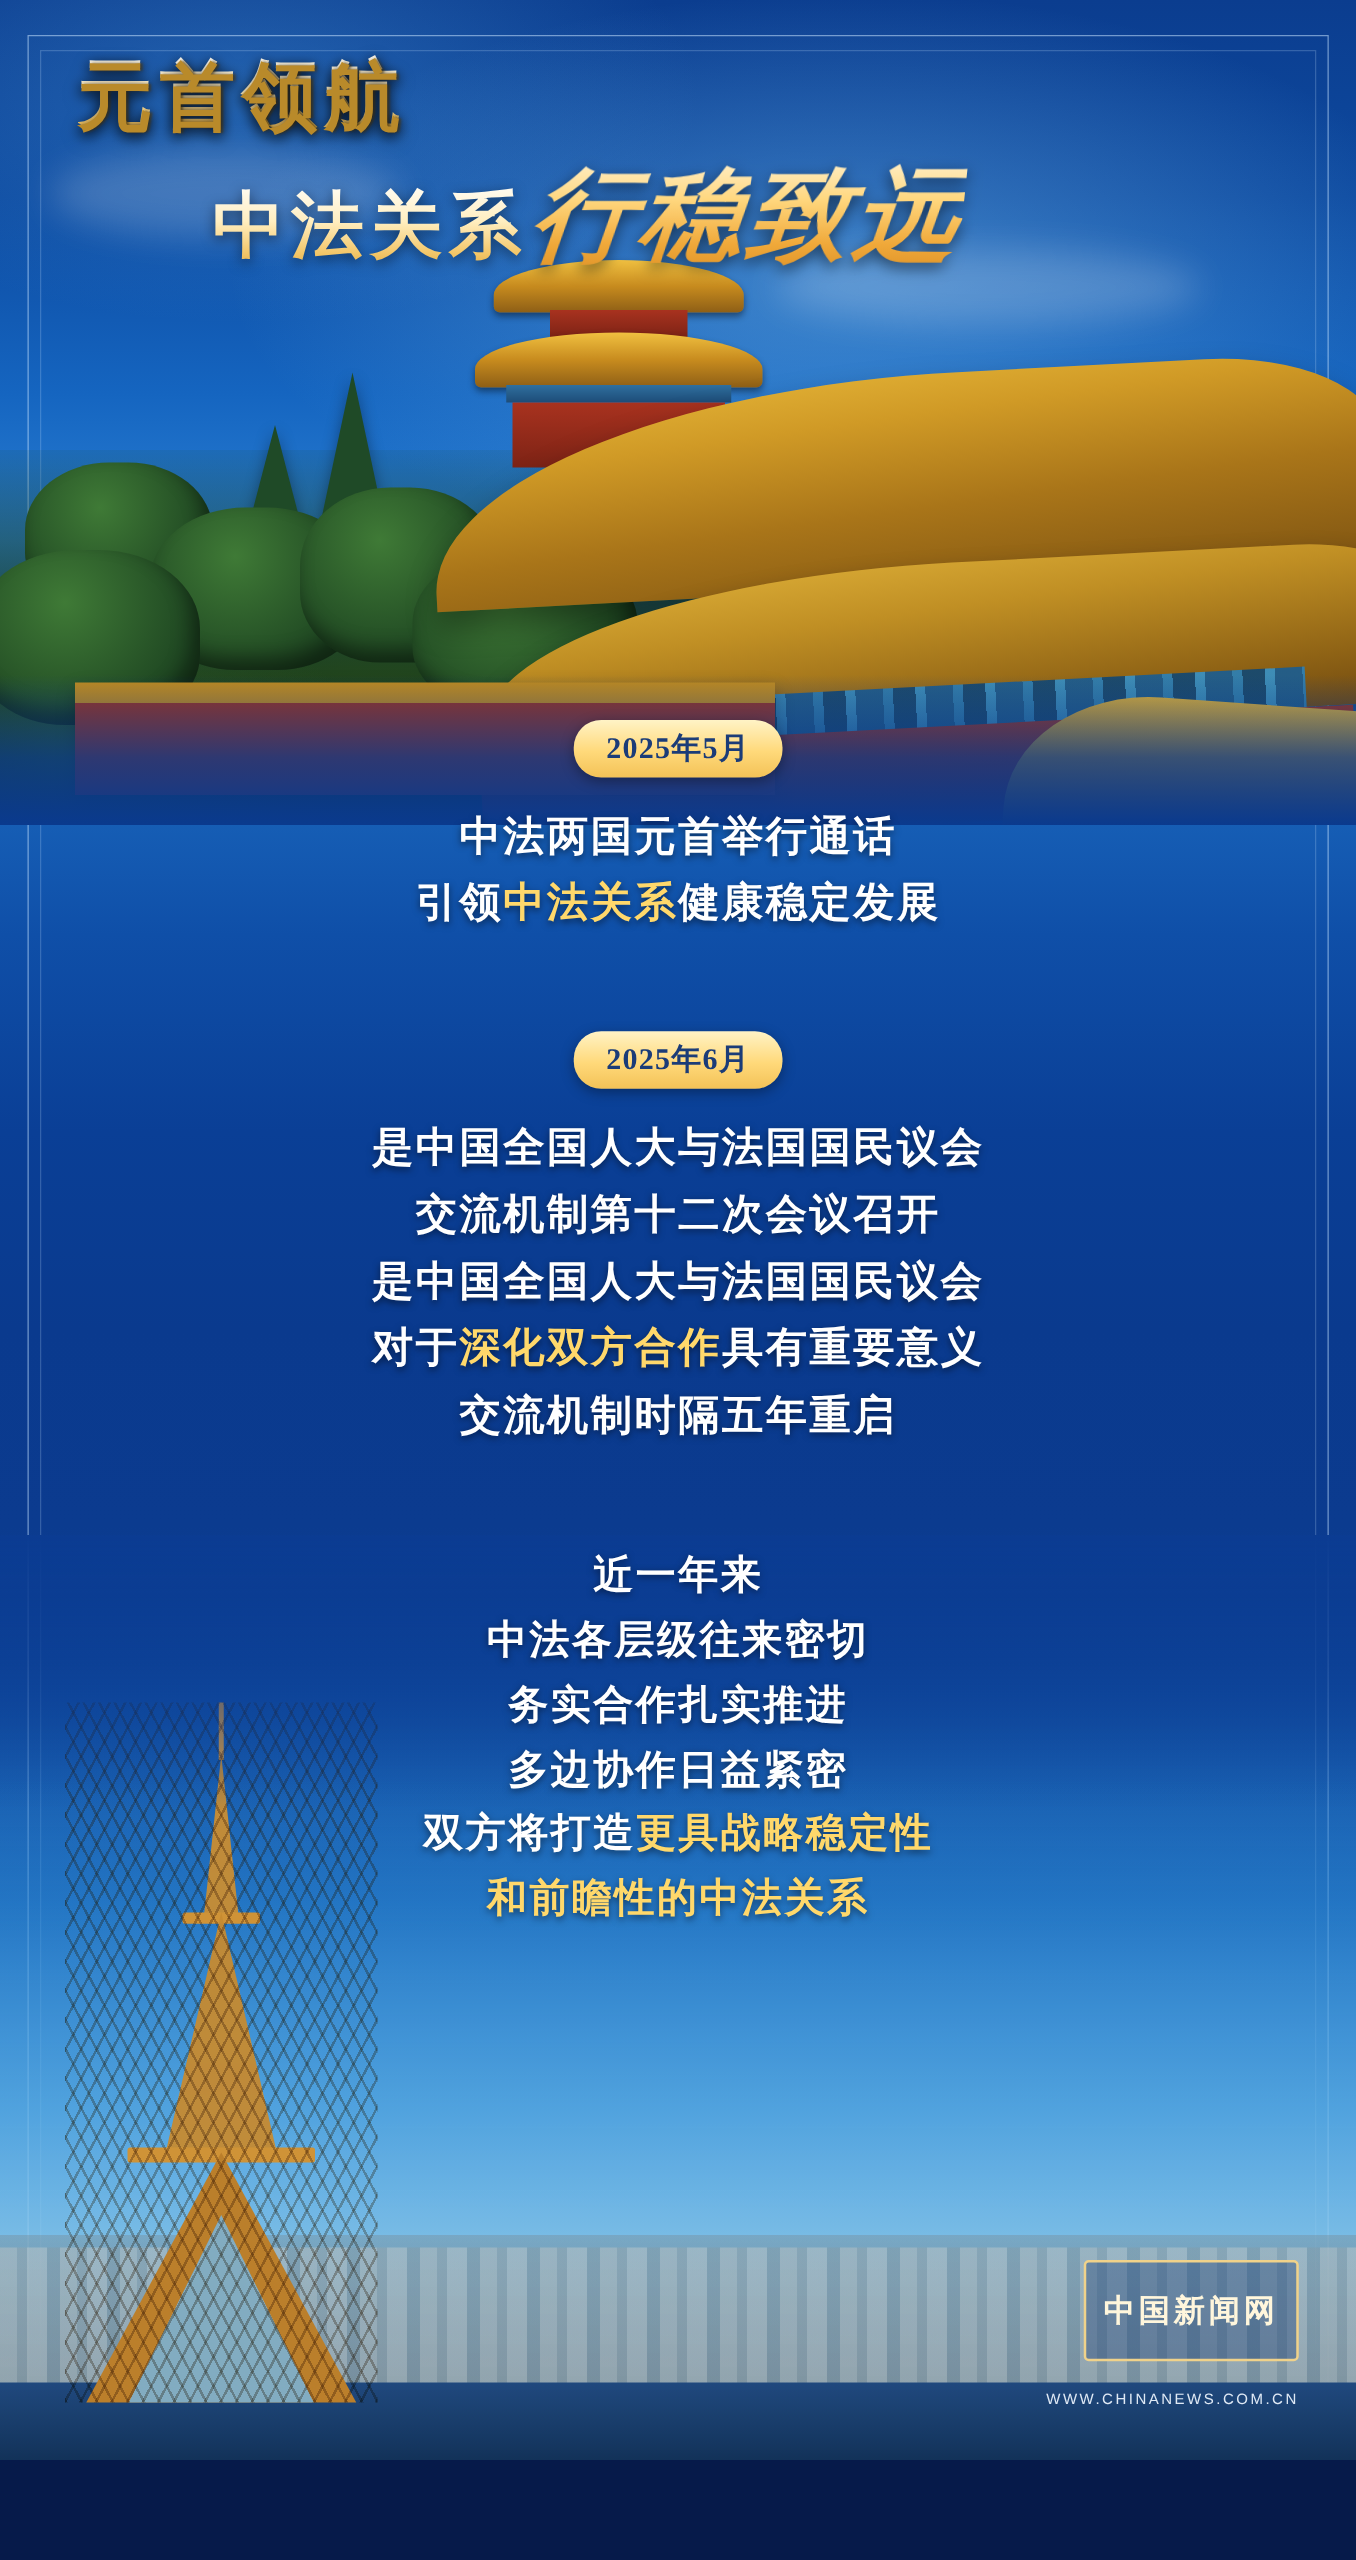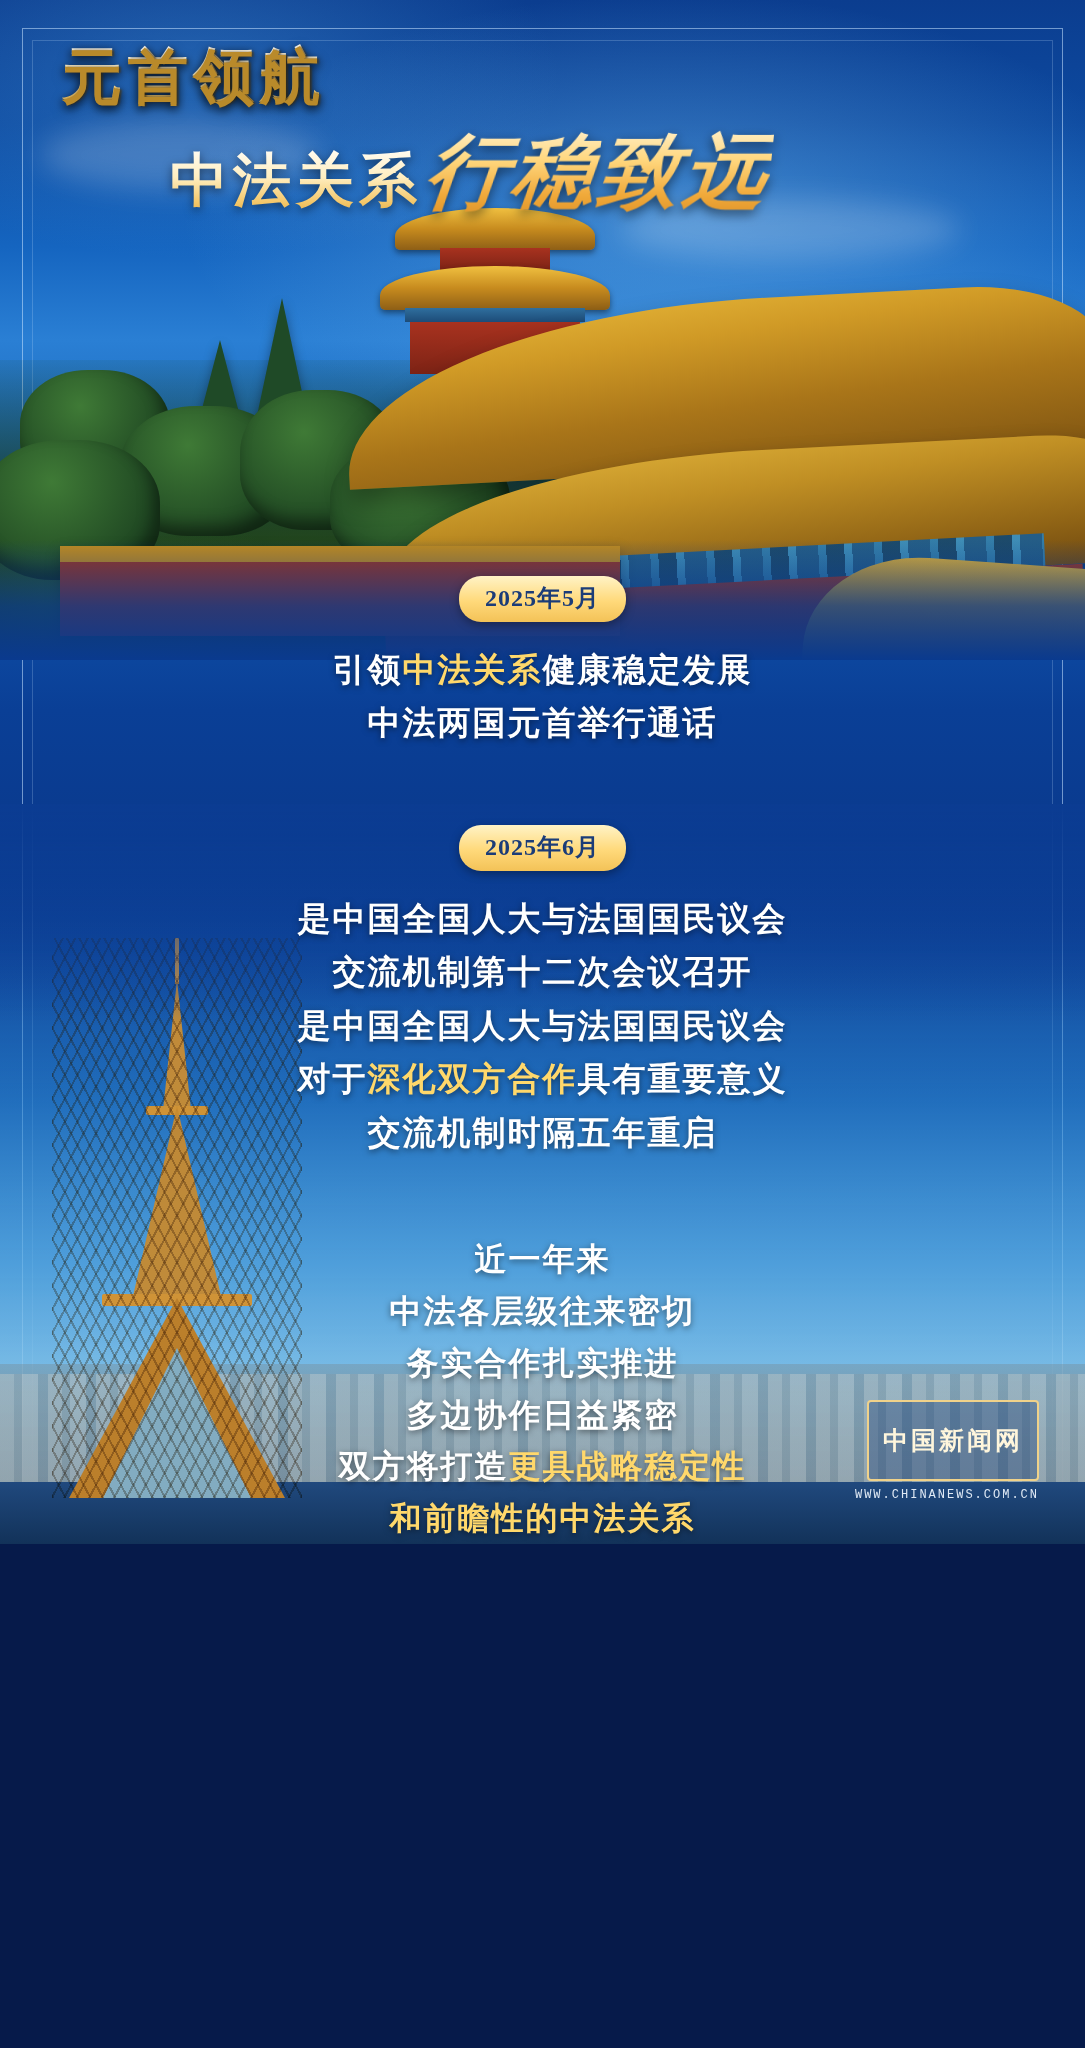--- a/index.html
+++ b/index.html
@@ -6,21 +6,21 @@
     margin: 0;
     padding: 0;
     background: #061a4a;
   }
   body {
     font-family: "Liberation Serif", "DejaVu Serif", serif;
   }
   .poster {
     position: relative;
     width: 1085px;
-    height: 1544px;
+    height: 1968px;
     overflow: hidden;
     background: linear-gradient(180deg,
         #0b3d8f 0%,
         #0d4aa0 8%,
         #1565c0 16%,
         #2a7fd4 22%,
         #1e6fc4 28%,
         #0f4fa8 38%,
         #0a3f96 46%,
         #0a3a8e 54%,
@@ -451,25 +451,25 @@
     border: 2px solid #f0d28a;
     border-radius: 4px;
     color: #fff6dc;
     font-size: 25px;
     font-weight: bold;
     letter-spacing: 3px;
     background: rgba(12,50,110,0.35);
     font-family: "Liberation Serif","DejaVu Serif",serif;
   }
   .logo-url {
-    margin-top: 7px;
+    margin-top: 23px;
     color: #dfe9f5;
     font-size: 12px;
     letter-spacing: 2px;
-    font-family: Liberation Mono, monospace;
+    font-family: Liberation Sans, sans-serif;
     text-align: right;
   }
 </style>
 </head>
 <body>
 
 <div class="poster">
 
   <div class="sky-glow"></div>
   <div class="cloud" style="left:40px; top:120px; width:280px; height:70px;"></div>
@@ -532,22 +532,22 @@
   <div class="headline">
     <div class="title-line1">元首领航</div>
     <div class="title-line2">
       <span class="t2a">中法关系</span>
       <span class="t2b">行稳致远</span>
     </div>
   </div>
 
   <div class="content" id="content">
       <div class="block"><div class="date-badge">2025年5月</div><div class="lines">
+          <div class="line"><span>中法两国元首举行通话</span></div>
           <div class="line"><span>引领</span><span class="hl">中法关系</span><span>健康稳定发展</span></div>
-          <div class="line"><span>中法两国元首举行通话</span></div>
         </div></div>
       <div class="block"><div class="date-badge">2025年6月</div><div class="lines">
           <div class="line"><span>是中国全国人大与法国国民议会</span></div>
           <div class="line"><span>交流机制第十二次会议召开</span></div>
           <div class="line"><span>是中国全国人大与法国国民议会</span></div>
           <div class="line"><span>对于</span><span class="hl">深化双方合作</span><span>具有重要意义</span></div>
           <div class="line"><span>交流机制时隔五年重启</span></div>
         </div></div>
       <div class="block plain-block">
         <div class="lines">

